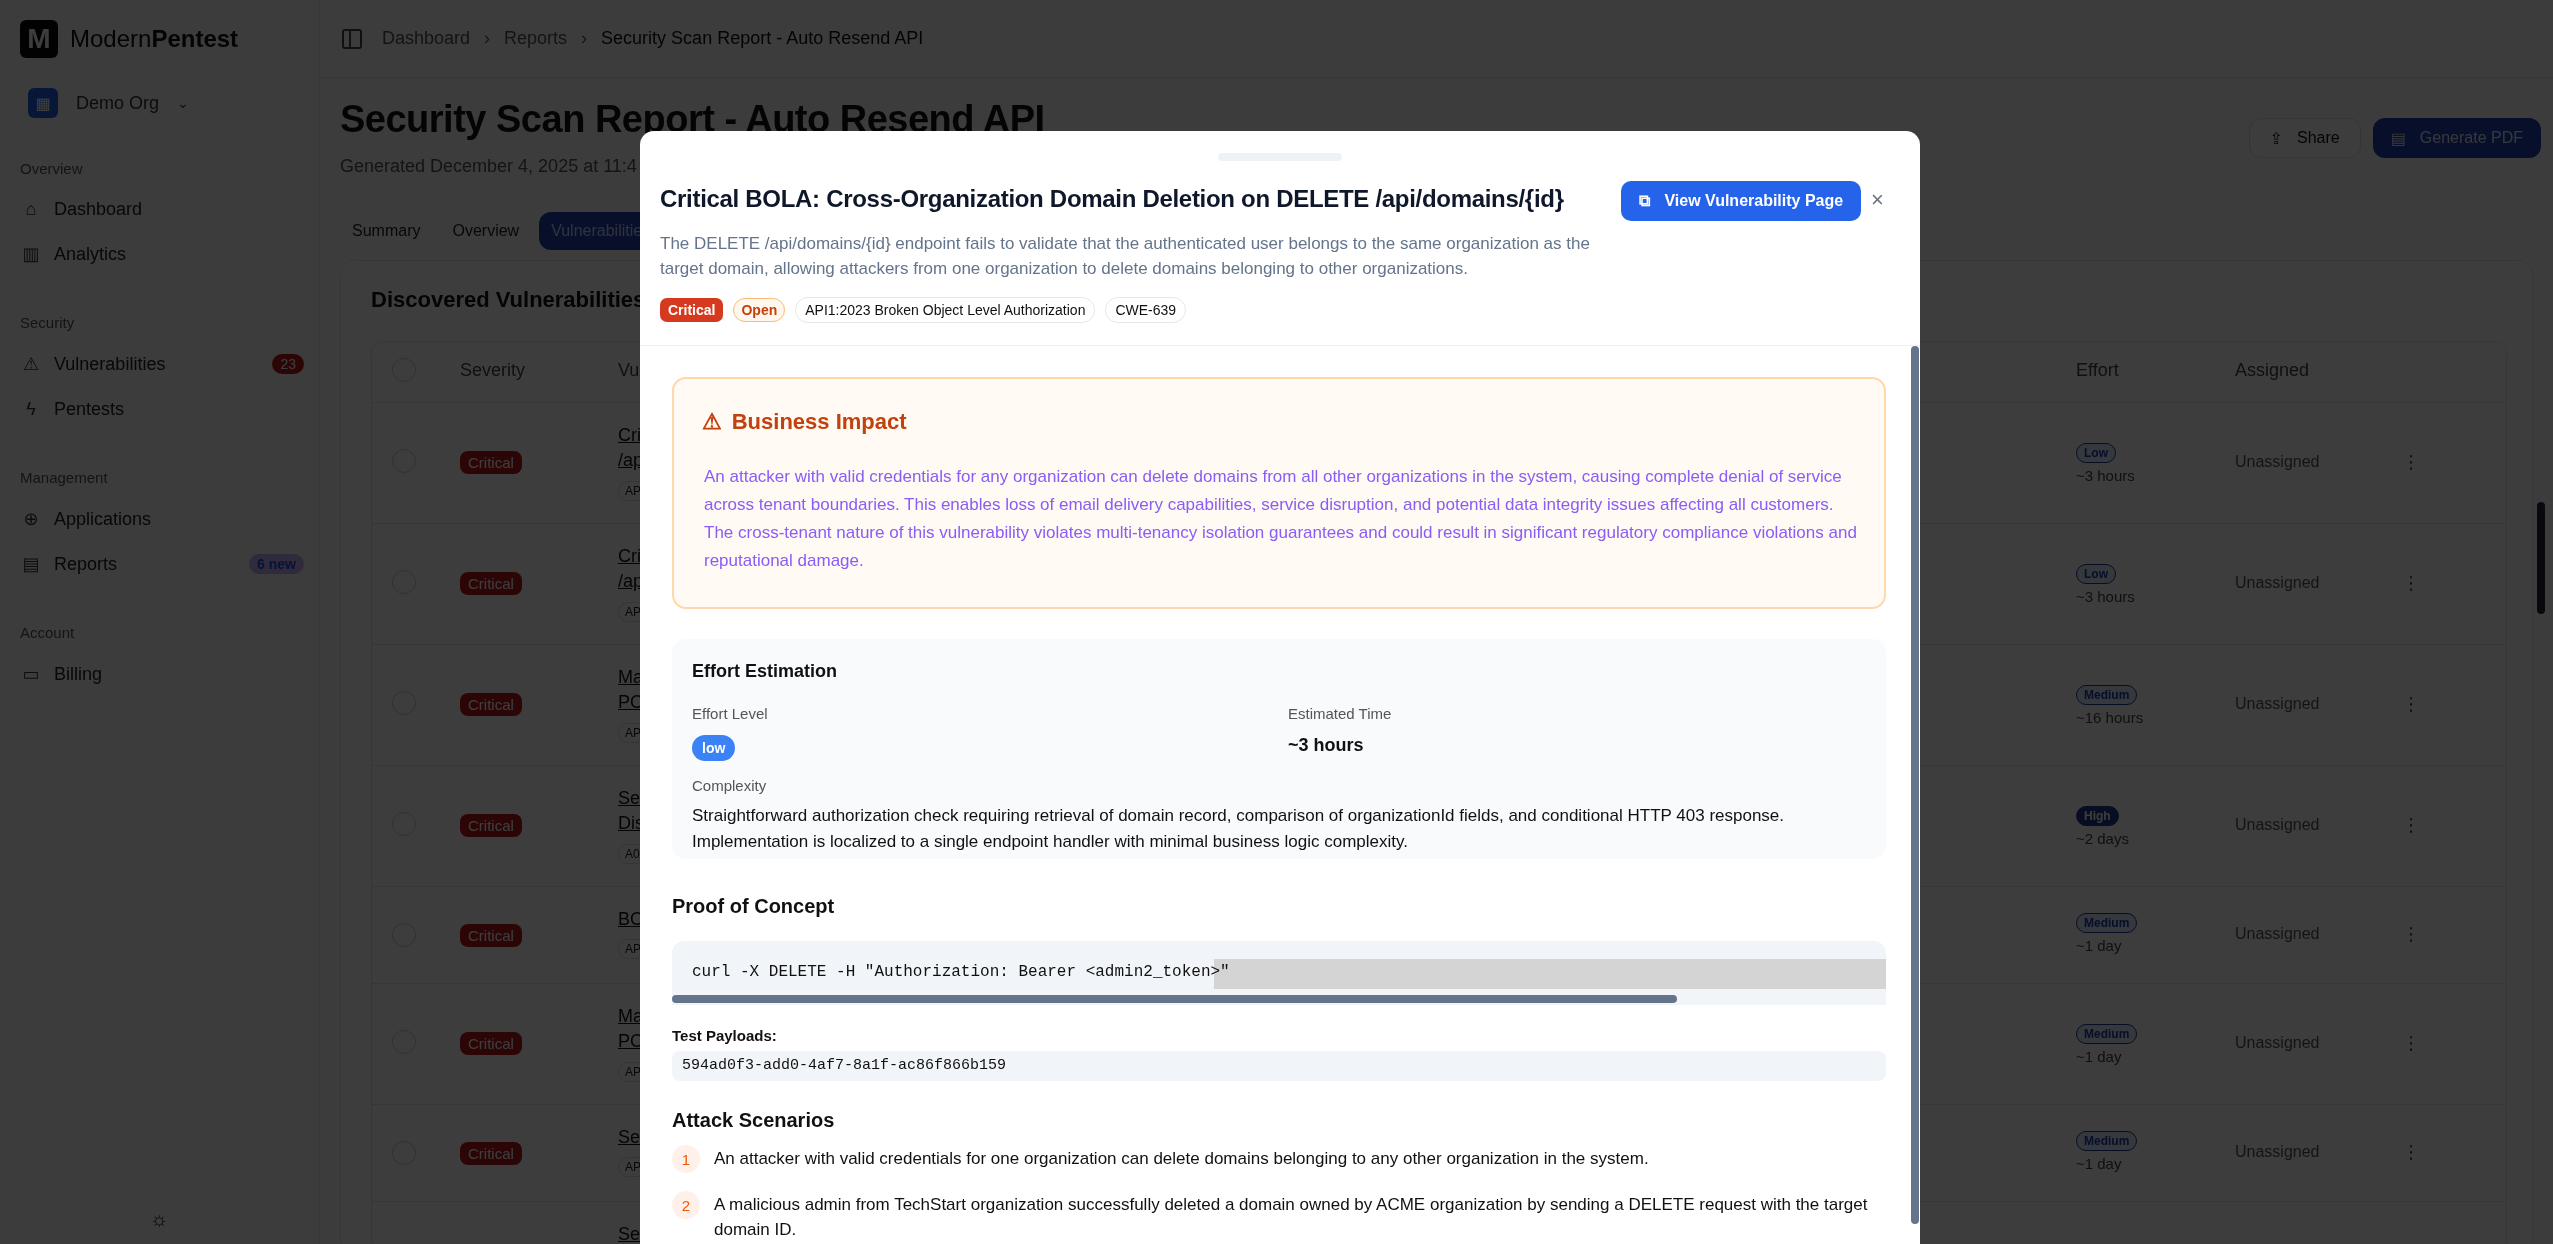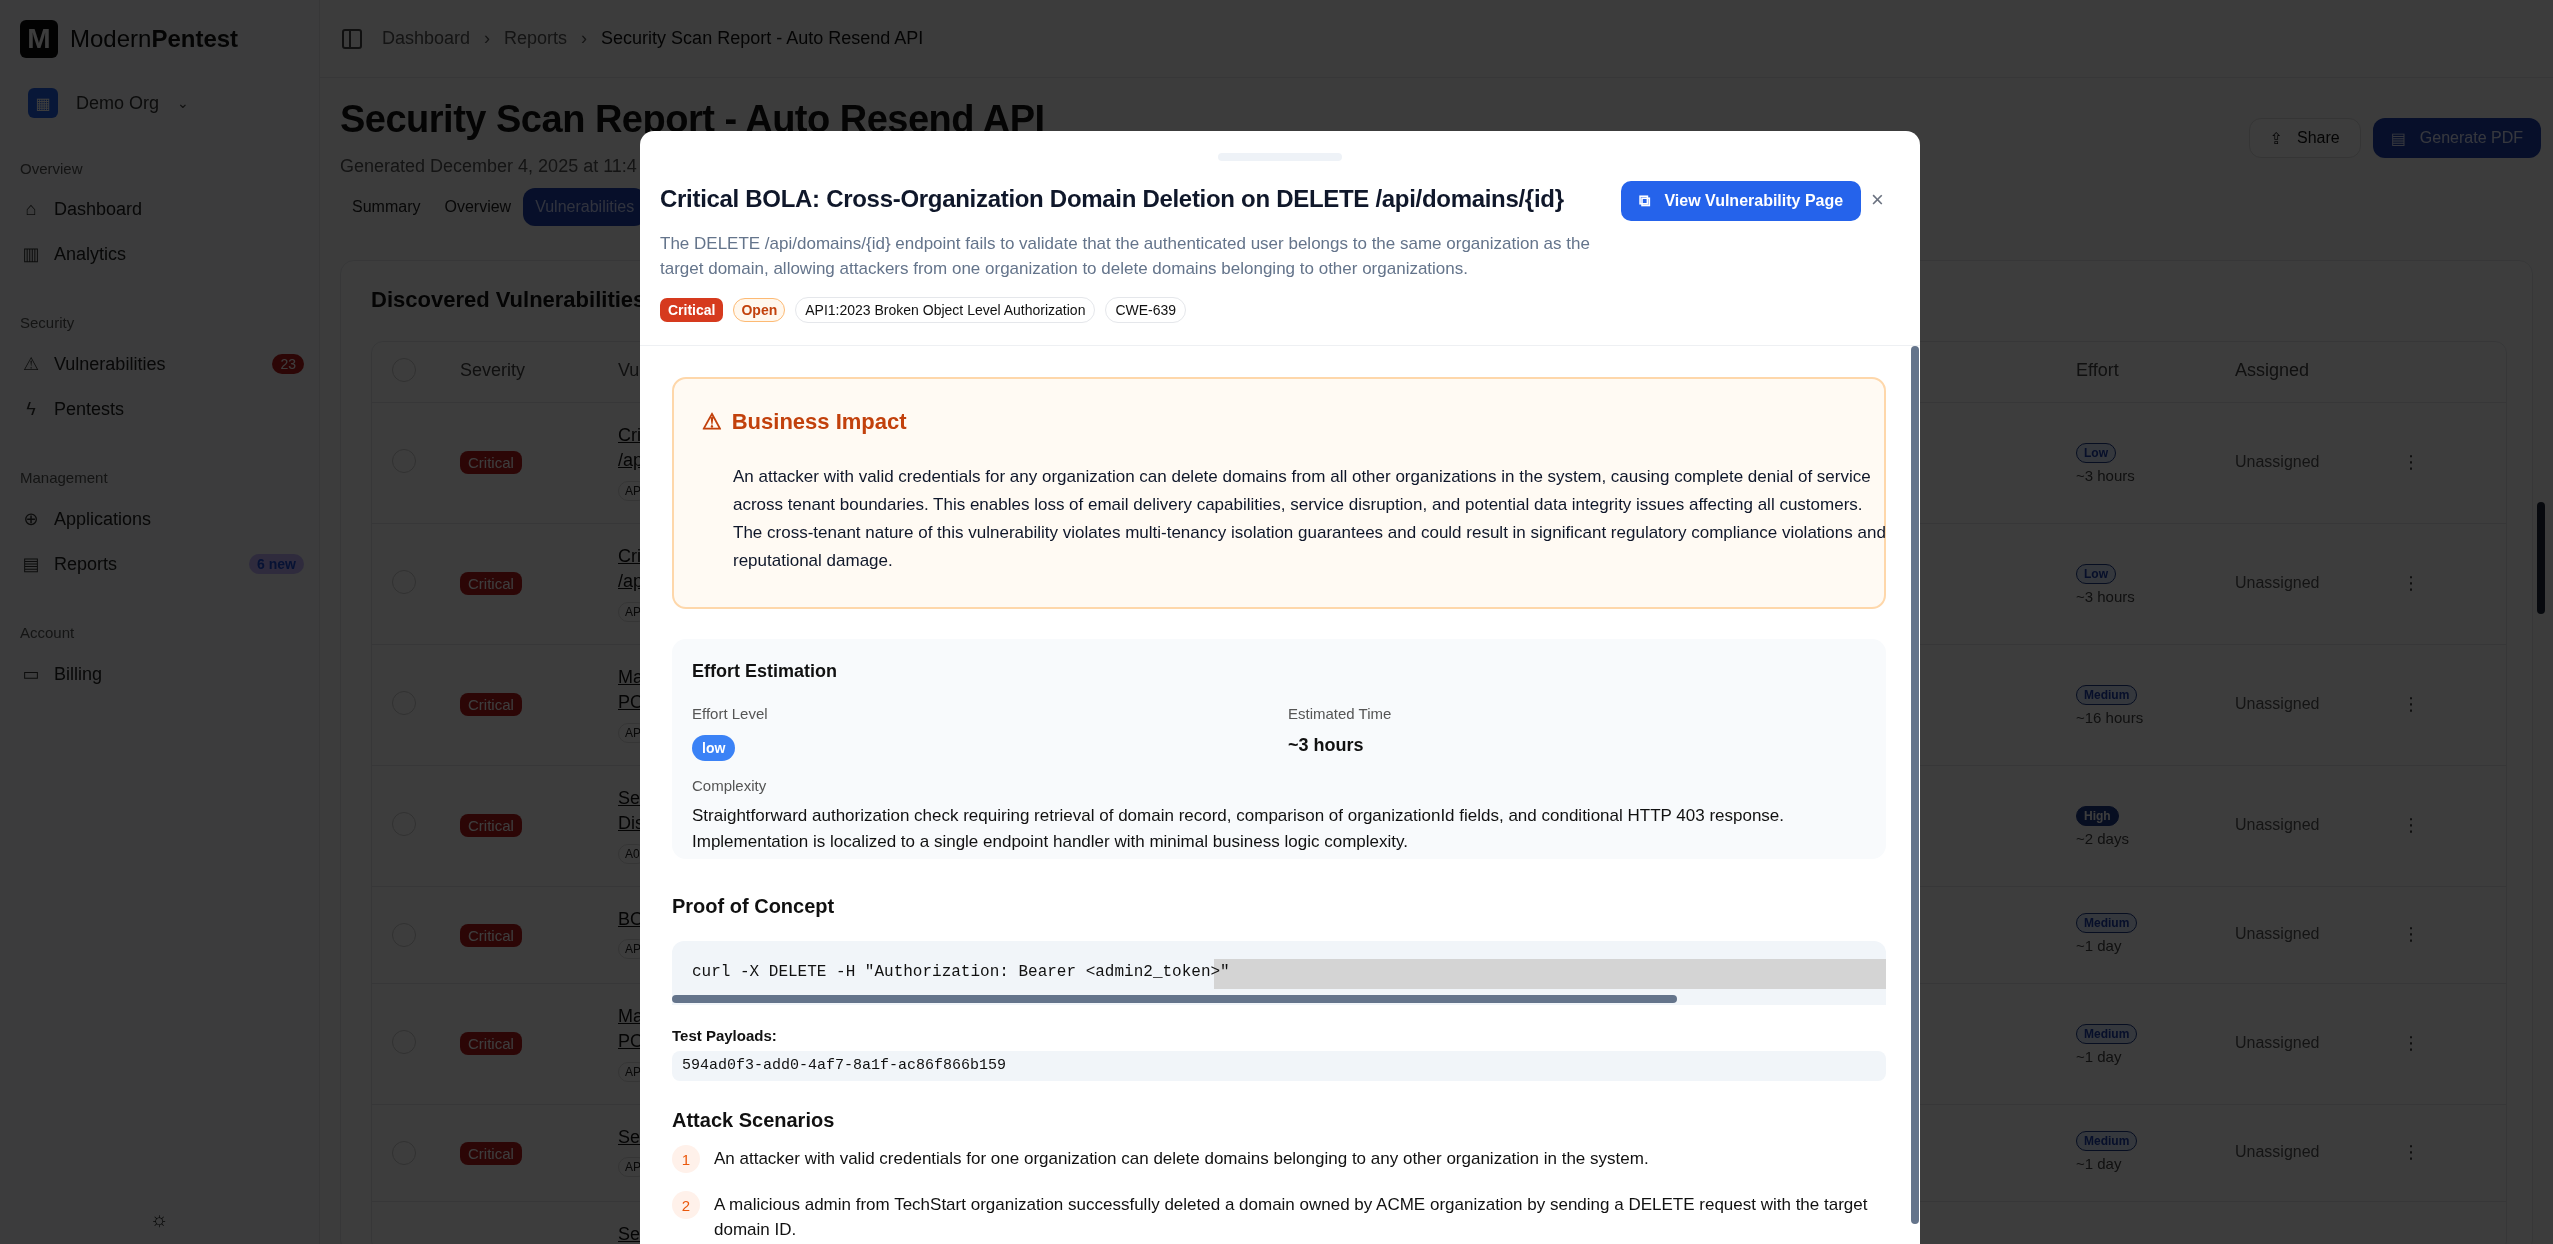--- a/index.html
+++ b/index.html
@@ -29,21 +29,21 @@
   .topbar { height: 78px; border-bottom: 1px solid #e5e7eb; display: flex; align-items: center; padding-left: 22px; gap: 20px; }
   .topbar .toggle-ico { width: 20px; height: 20px; border: 2px solid #444; border-radius: 3px; position: relative; }
   .topbar .toggle-ico::after { content: ""; position: absolute; left: 5px; top: 0; bottom: 0; width: 2px; background: #444; }
   .crumbs { display: flex; gap: 14px; font-size: 18px; color: #555; align-items: center; }
   .crumbs .cur { color: #111; }
   .page-title { position: absolute; left: 20px; top: 98px; font-size: 38px; font-weight: 700; color: #111; letter-spacing: -0.5px; }
   .page-sub { position: absolute; left: 20px; top: 156px; font-size: 18px; color: #555; }
   .hdr-actions { position: absolute; right: 12px; top: 118px; display: flex; gap: 12px; }
   .btn-share { height: 40px; padding: 0 20px; border: 1px solid #ddd; border-radius: 12px; background: #fff; font-size: 16px; display: flex; align-items: center; gap: 14px; color: #111; }
   .btn-pdf { height: 40px; padding: 0 18px; border-radius: 12px; background: #1e40af; color: #e0e7ff; font-size: 16px; display: flex; align-items: center; gap: 14px; }
-  .tabs { position: absolute; left: 20px; top: 188px; display: flex; }
+  .tabs { position: absolute; left: 20px; top: 212px; display: flex; gap: 8px; }
   .tab { padding: 10px 12px; font-size: 16px; color: #222; border-radius: 12px; }
   .tab.active { background: #1e40af; color: #c7d2fe; }
   .card { position: absolute; left: 20px; right: 20px; top: 260px; bottom: -10px; border: 1px solid #e5e7eb; border-radius: 14px; background: #fff; }
   .card-title { position: absolute; left: 30px; top: 26px; font-size: 22px; font-weight: 700; color: #111; }
   .table { position: absolute; left: 30px; right: 25px; top: 80px; bottom: 0; border: 1px solid #e5e7eb; border-radius: 12px; }
   .th { position: absolute; top: 18px; font-size: 18px; color: #444; }
   .row { position: absolute; left: 0; right: 0; border-top: 1px solid #e5e7eb; }
   .chk { position: absolute; left: 20px; width: 24px; height: 24px; border: 1px solid #ccc; border-radius: 50%; }
   .sev { position: absolute; left: 88px; background: #b91c1c; color: #fff; font-size: 15px; padding: 3px 8px; border-radius: 8px; }
   .vname { position: absolute; left: 246px; font-size: 18px; color: #111; text-decoration: underline; line-height: 25px; }
@@ -67,21 +67,21 @@
   .m-desc { position: absolute; left: 20px; top: 100px; width: 960px; font-size: 17px; line-height: 25px; color: #64748b; }
   .m-badges { position: absolute; left: 20px; top: 166px; display: flex; gap: 10px; align-items: center; }
   .b-critical { background: #d63a1e; color: #fff; font-size: 14px; font-weight: 700; padding: 4px 8px; border-radius: 7px; }
   .b-open { background: #fff7ed; color: #c2410c; border: 1px solid #fdba74; font-size: 14px; font-weight: 700; padding: 3px 7px; border-radius: 12px; }
   .b-tag { border: 1px solid #e5e7eb; border-radius: 14px; font-size: 14px; padding: 4px 9px; color: #111; }
   .m-divider { position: absolute; left: 0; right: 0; top: 214px; height: 1px; background: #eef0f3; }
   .m-scrollbar { position: absolute; left: 1271px; top: 215px; width: 8px; height: 878px; background: #64748b; border-radius: 4px; }
 
   .impact { position: absolute; left: 32px; top: 246px; width: 1214px; height: 232px; background: #fffaf3; border: 2px solid #fed7aa; border-radius: 14px; }
   .impact-title { position: absolute; left: 28px; top: 30px; display: flex; align-items: center; gap: 10px; font-size: 22px; font-weight: 700; color: #c2410c; }
-  .impact-text { position: absolute; left: 30px; top: 84px; width: 1160px; font-size: 17px; line-height: 28px; color: #0f172a; margin-left: 29px; }
+  .impact-text { position: absolute; left: 30px; top: 84px; width: 1160px; font-size: 17px; line-height: 28px; color: #8b5cf6; }
 
   .effort { position: absolute; left: 32px; top: 508px; width: 1214px; height: 220px; background: #f8fafc; border-radius: 14px; }
   .effort-title { position: absolute; left: 20px; top: 22px; font-size: 18px; font-weight: 700; color: #111; }
   .lbl { position: absolute; font-size: 15px; color: #555; }
   .low-badge { position: absolute; left: 20px; top: 96px; background: #3b82f6; color: #fff; font-size: 14px; font-weight: 700; padding: 5px 10px; border-radius: 14px; }
   .est-val { position: absolute; left: 616px; top: 96px; font-size: 18px; font-weight: 700; color: #111; }
   .complexity-text { position: absolute; left: 20px; top: 164px; width: 1180px; font-size: 17px; line-height: 26px; color: #111; }
 
   .sec-title { position: absolute; left: 32px; font-size: 20px; font-weight: 700; color: #111; }
   .poc-box { position: absolute; left: 32px; top: 810px; width: 1214px; height: 64px; background: #f1f5f9; border-radius: 12px 12px 0 0; overflow: hidden; }

